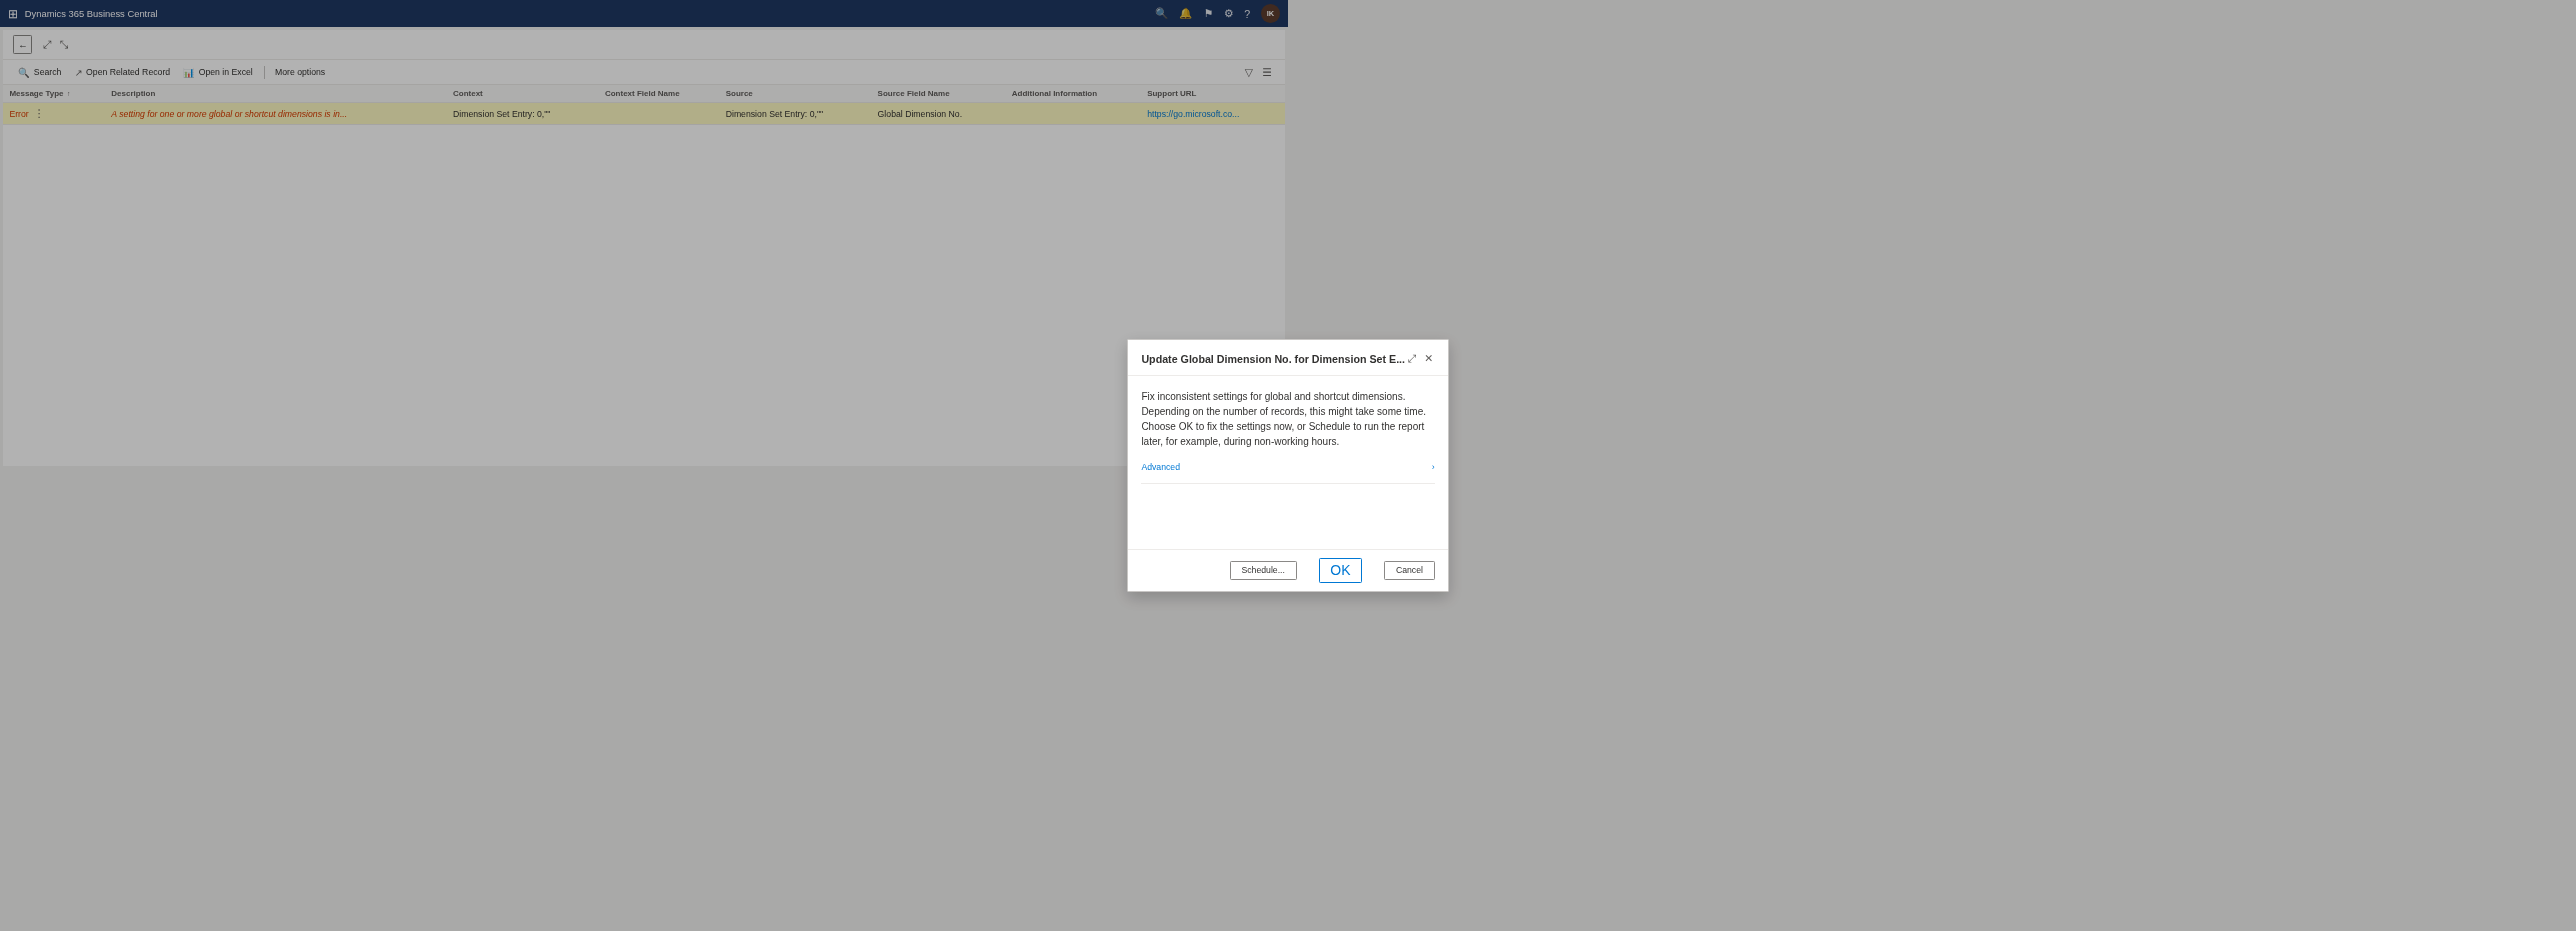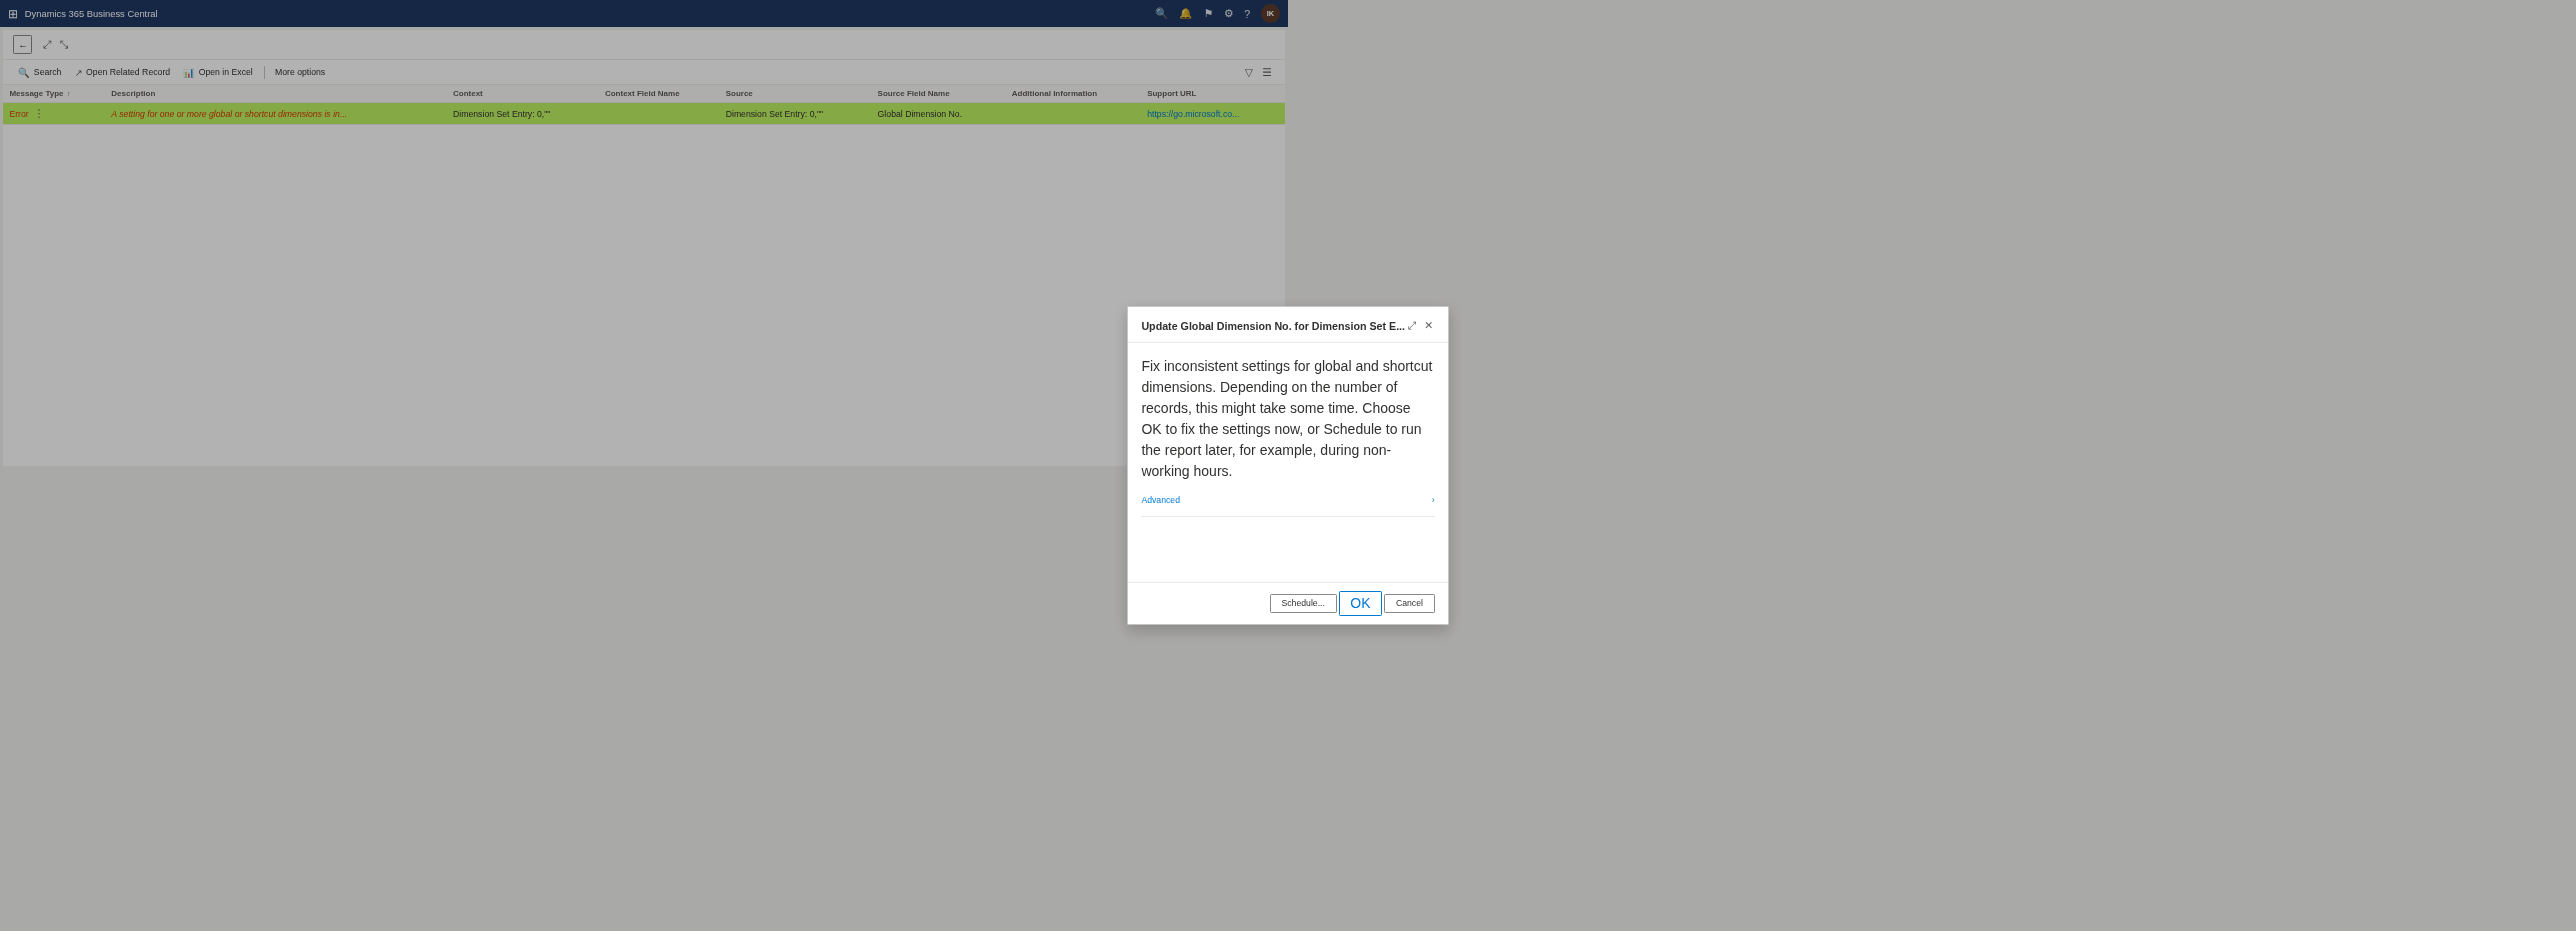--- a/index.html
+++ b/index.html
@@ -163,21 +163,21 @@
       background: #faf9f8;
     }
     tbody td {
       padding: 4px 6.7px;
       border-bottom: 0.7px solid #edebe9;
       color: #323130;
       font-size: 8.7px;
       white-space: nowrap;
     }
     .row-selected {
-      background: #bef264;
+      background: #fef9c3;
     }
     .row-menu-btn {
       color: #605e5c;
       cursor: pointer;
       font-size: 10.7px;
       padding: 1.3px 2.7px;
     }
     .error-link {
       color: #d83b01;
       text-decoration: none;
@@ -237,21 +237,21 @@
       cursor: pointer;
       color: #605e5c;
       font-size: 10.7px;
       padding: 1.3px;
     }
     .modal-body {
       padding: 13.4px 13.4px 10.7px;
       flex: 1;
     }
     .modal-description {
-      font-size: 14px;
+      font-size: 10px;
       color: #323130;
       line-height: 1.5;
       margin-bottom: 13.4px;
     }
     .modal-advanced {
       display: flex;
       align-items: center;
       gap: 2.7px;
       font-size: 8.7px;
       color: #0078d4;
@@ -263,21 +263,21 @@
     .modal-spacer {
       flex: 1;
       min-height: 54px;
     }
     .modal-footer {
       display: flex;
       align-items: center;
       justify-content: flex-end;
       padding: 8px 13.4px;
       border-top: 0.7px solid #edebe9;
-      gap: 2px;
+      gap: 22px;
     }
     .btn-default {
       padding: 3.4px 10.7px;
       border: 0.7px solid #8a8886;
       background: white;
       color: #323130;
       font-size: 8.7px;
       cursor: pointer;
       border-radius: 1.3px;
     }

